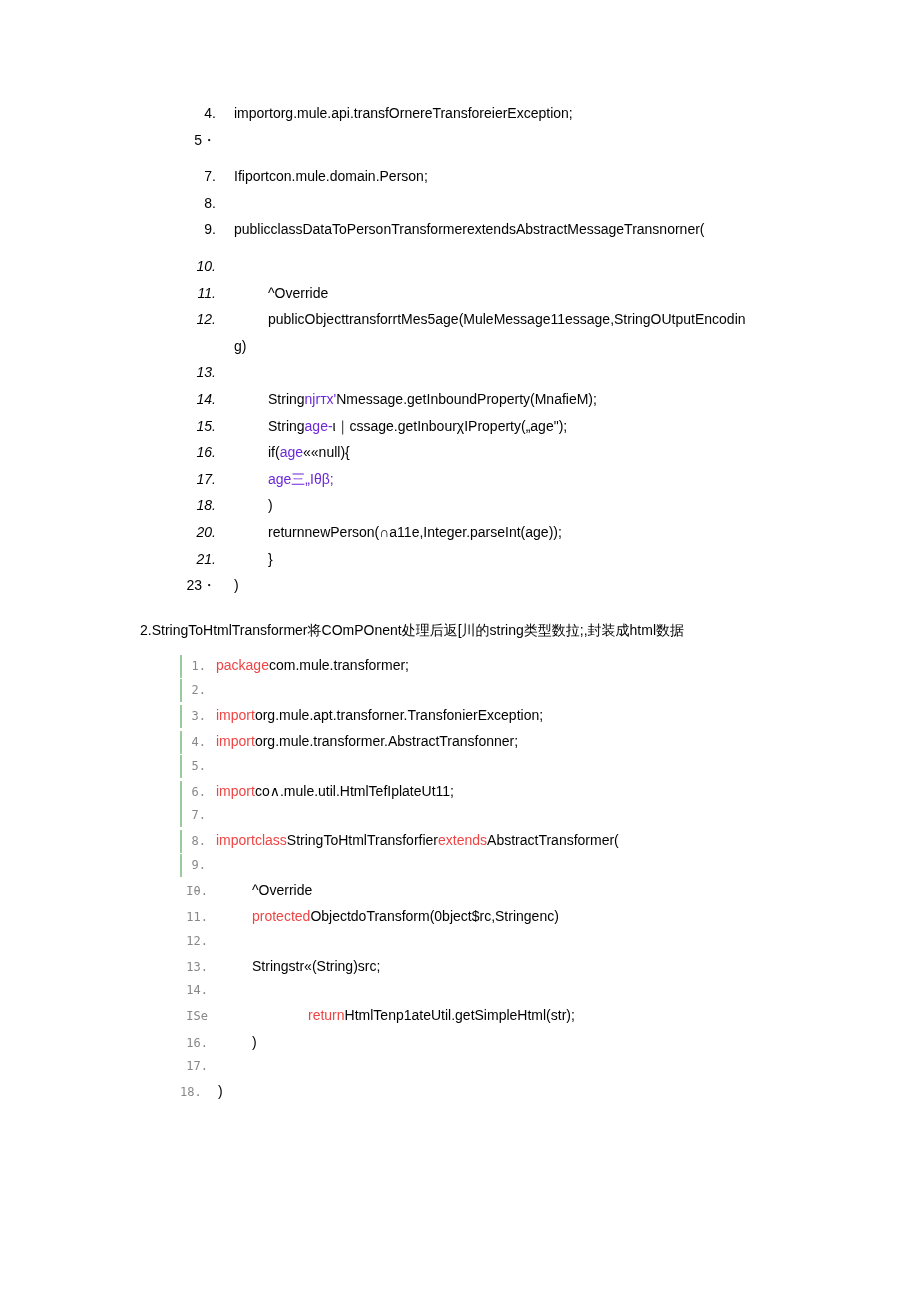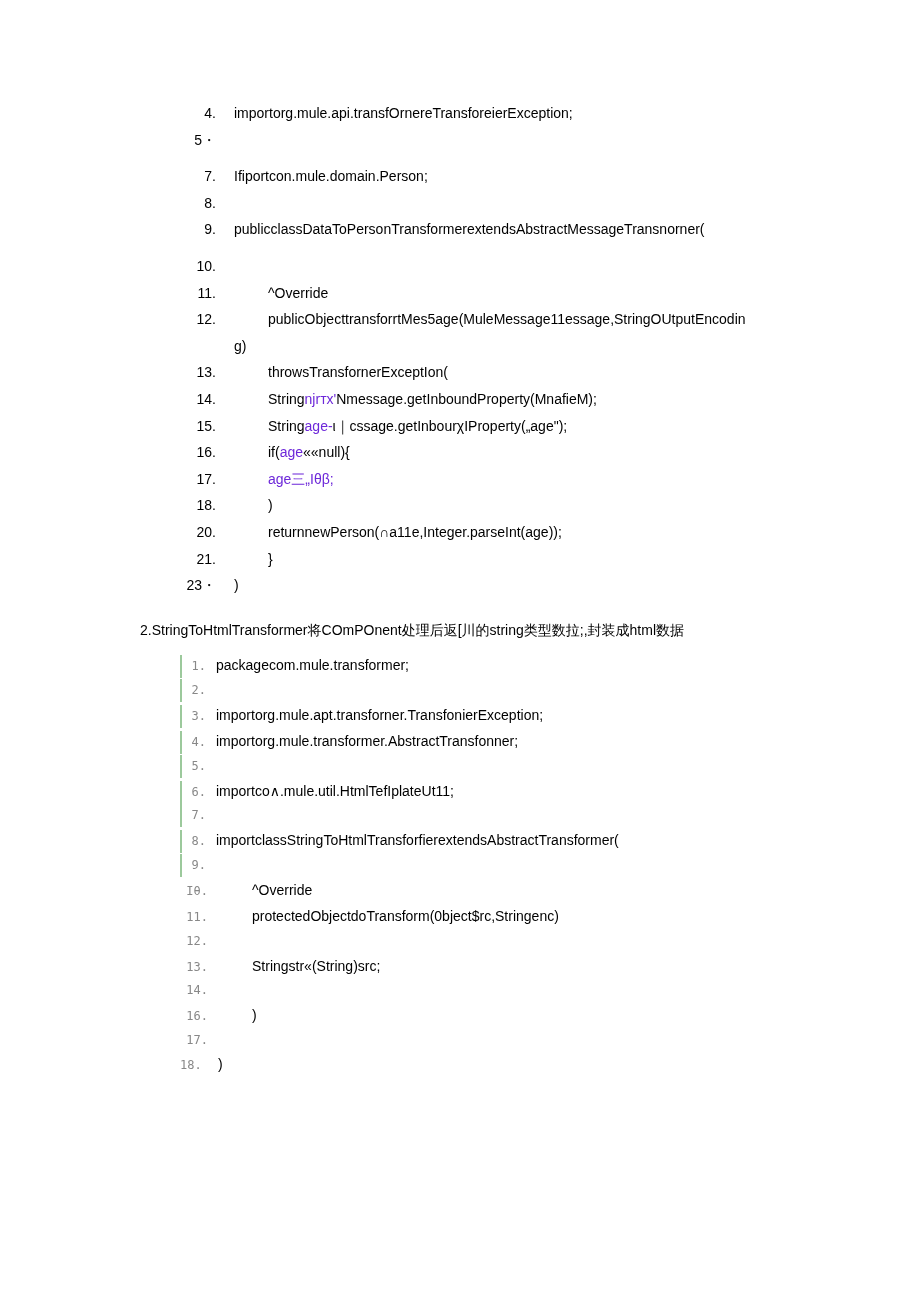--- a/index.html
+++ b/index.html
@@ -23,27 +23,28 @@
     align-items: baseline;
   }
   .lnum {
     width: 36px;
     text-align: right;
     padding-right: 18px;
     flex-shrink: 0;
     color: #000;
   }
   .lnum-italic {
+    font-style: italic;
   }
   .lcontent {
     white-space: pre-wrap;
   }
   .indent1 { padding-left: 34px; text-align: right; }
   .red { color: #6d28d9; }
-  .blue2 { color: #000000; }
+  .blue2 { color: #ef4444; }
   .section-text {
     margin: 20px 0 10px 0;
     line-height: 1.7;
   }
   .gutter-img {
     width: 20px;
     text-align: right;
     padding-right: 10px;
     flex-shrink: 0;
     font-size: 12px;
@@ -114,21 +115,20 @@
       <span class="lcontent indent1">publicObjecttransforrtMes5age(MuleMessage11essage,StringOUtputEncodin</span>
     </div>
 
     <div class="code-line">
       <span class="lnum"></span>
       <span class="lcontent">g)</span>
     </div>
 
     <div class="code-line">
       <span class="lnum lnum-italic">13.</span>
-      <span class="lcontent indent1">throwsTransfornerExceptIon(</span>
     </div>
 
     <div class="code-line">
       <span class="lnum lnum-italic">14.</span>
       <span class="lcontent indent1"><span>String</span><span class="red">njrтx'</span><span>Nmessage.getInboundProperty(MnafieM);</span></span>
     </div>
 
     <div class="code-line">
       <span class="lnum lnum-italic">15.</span>
       <span class="lcontent indent1"><span>String</span><span class="red">age-</span><span>ι｜cssage</span><span>.getInbourχIProperty(„age");</span></span>
@@ -236,20 +236,24 @@
     <div class="code-line2">
       <span class="gutter-img" style="width:28px;">13.</span>
       <span class="lcontent indent1">Stringstr«(String)src;</span>
     </div>
 
     <div class="code-line2">
       <span class="gutter-img" style="width:28px;">14.</span>
       <span class="lcontent"></span>
     </div>
 
+    <div class="code-line2">
+      <span class="gutter-img" style="width:28px;">ISe</span>
+      <span class="lcontent" style="padding-left:90px;"><span class="blue2">return</span><span>HtmlTenp1ateUtil.getSimpleHtml(str);</span></span>
+    </div>
 
     <div class="code-line2">
       <span class="gutter-img" style="width:28px;">16.</span>
       <span class="lcontent indent1">)</span>
     </div>
 
     <div class="code-line2">
       <span class="gutter-img" style="width:28px;">17.</span>
       <span class="lcontent"></span>
     </div>

